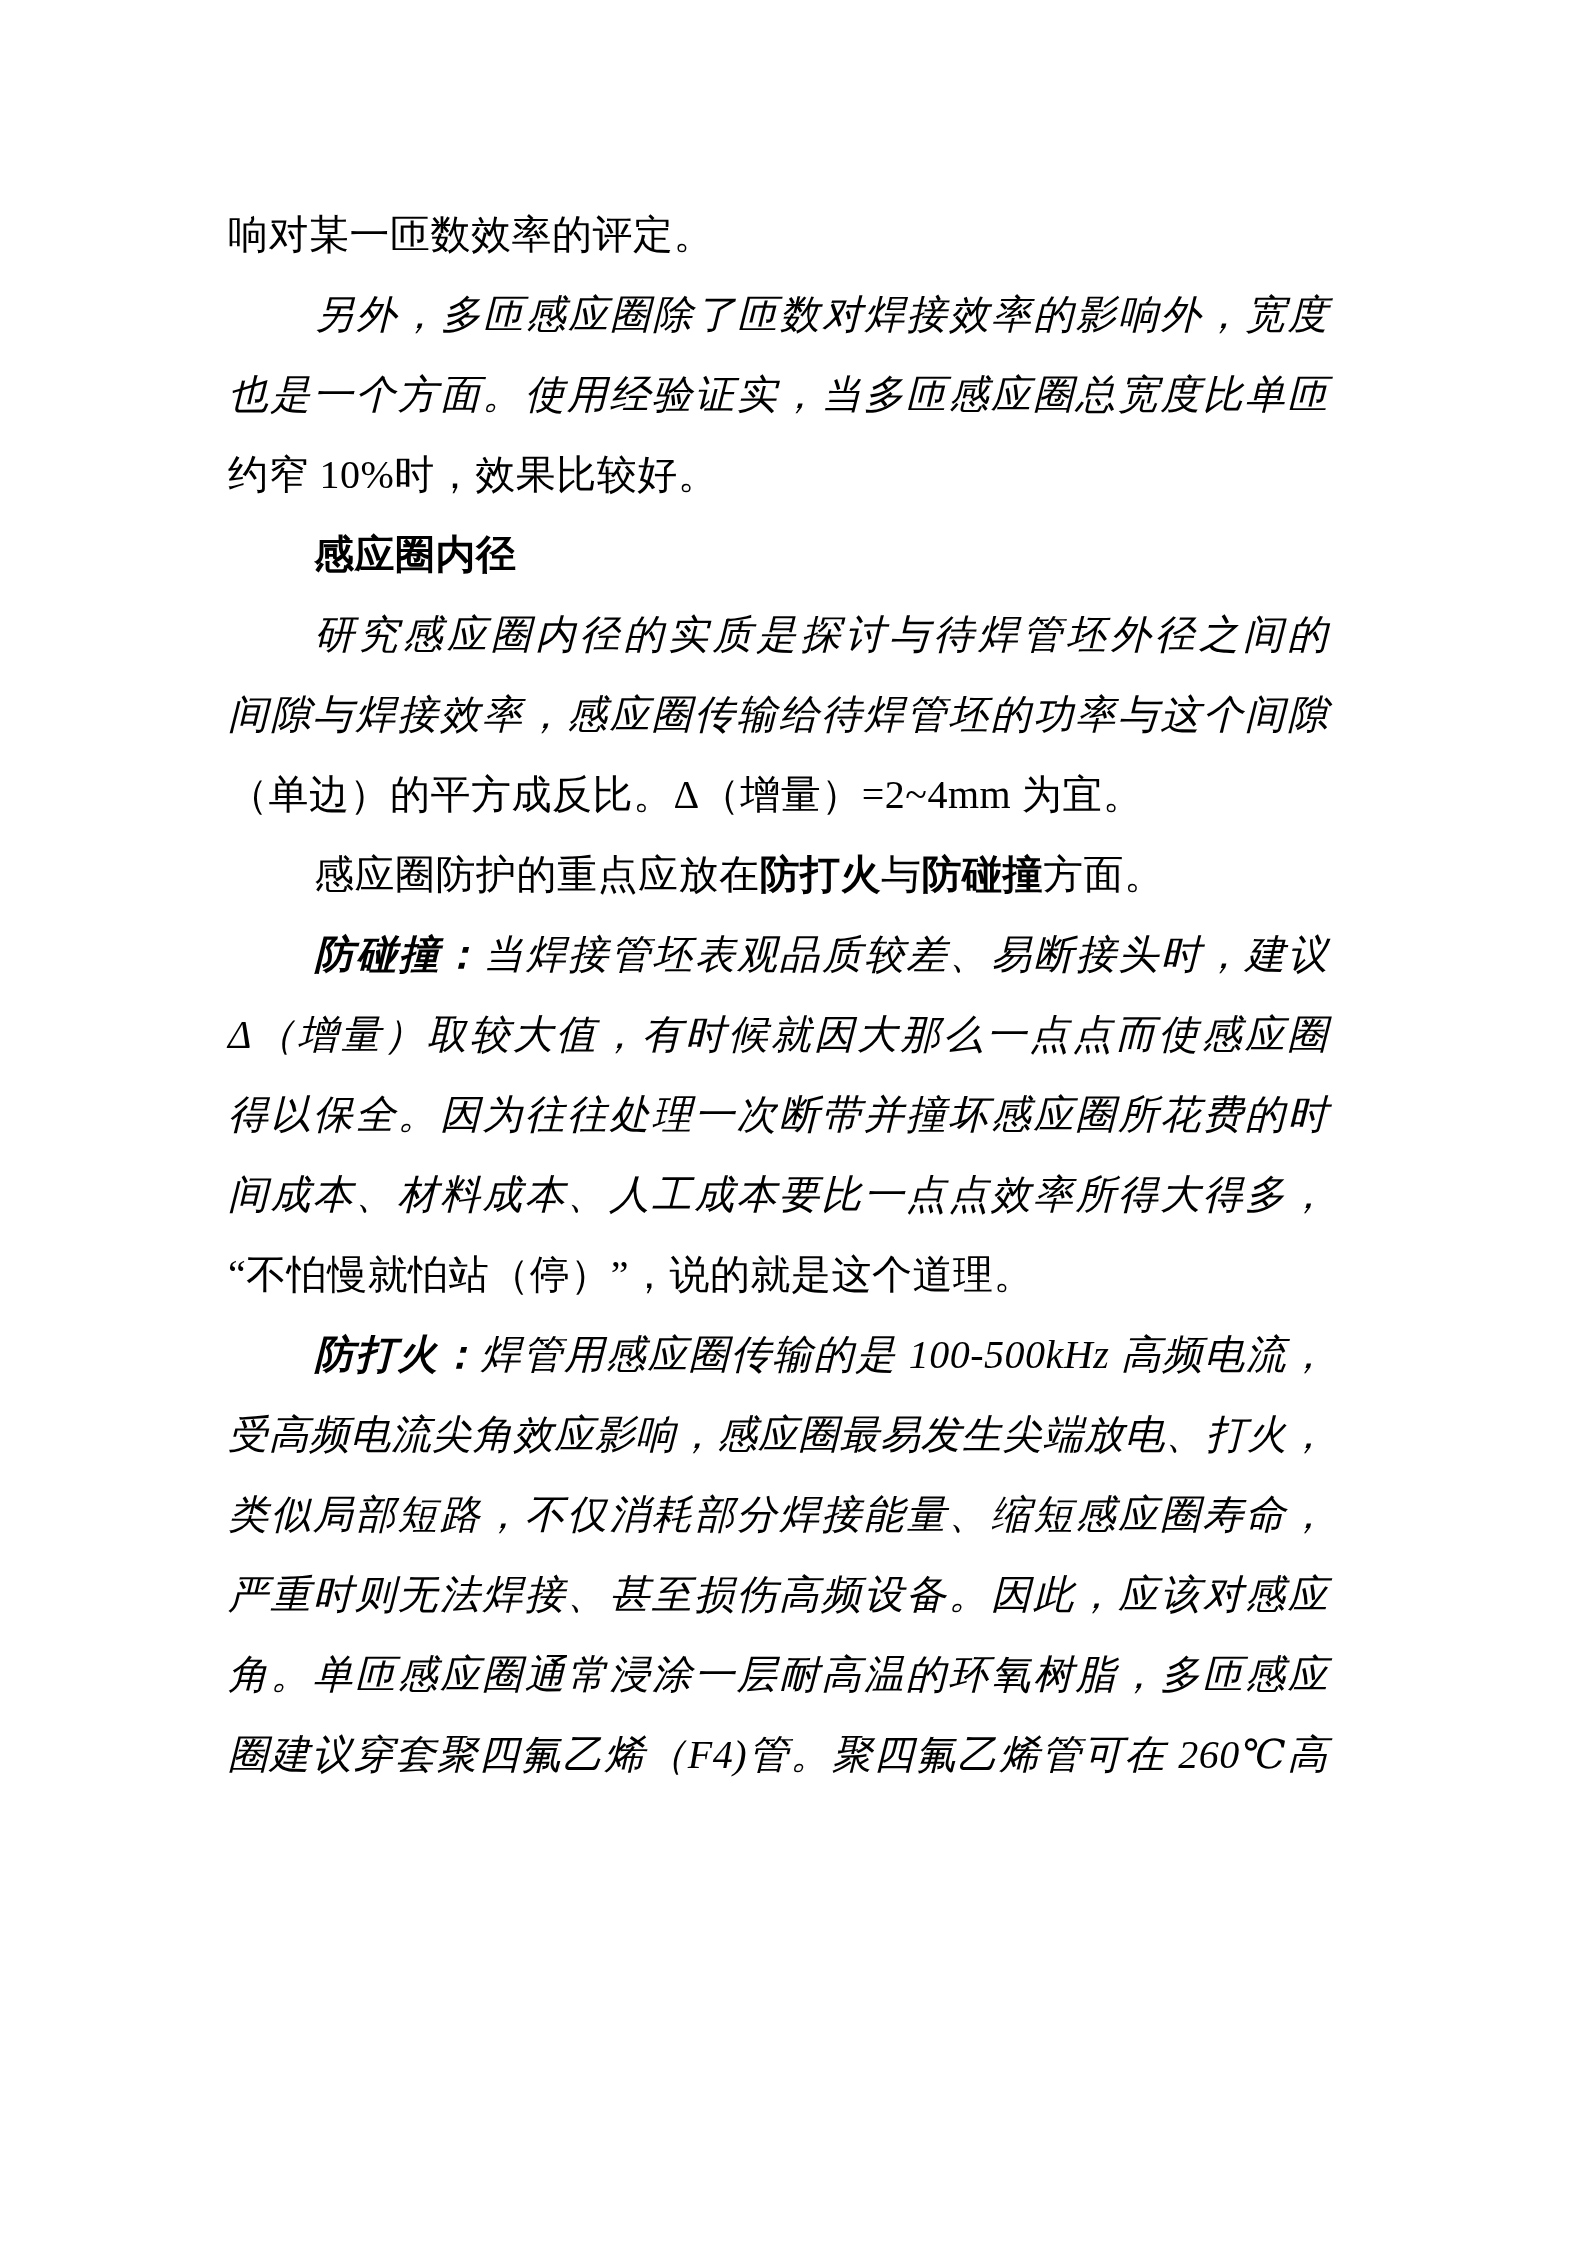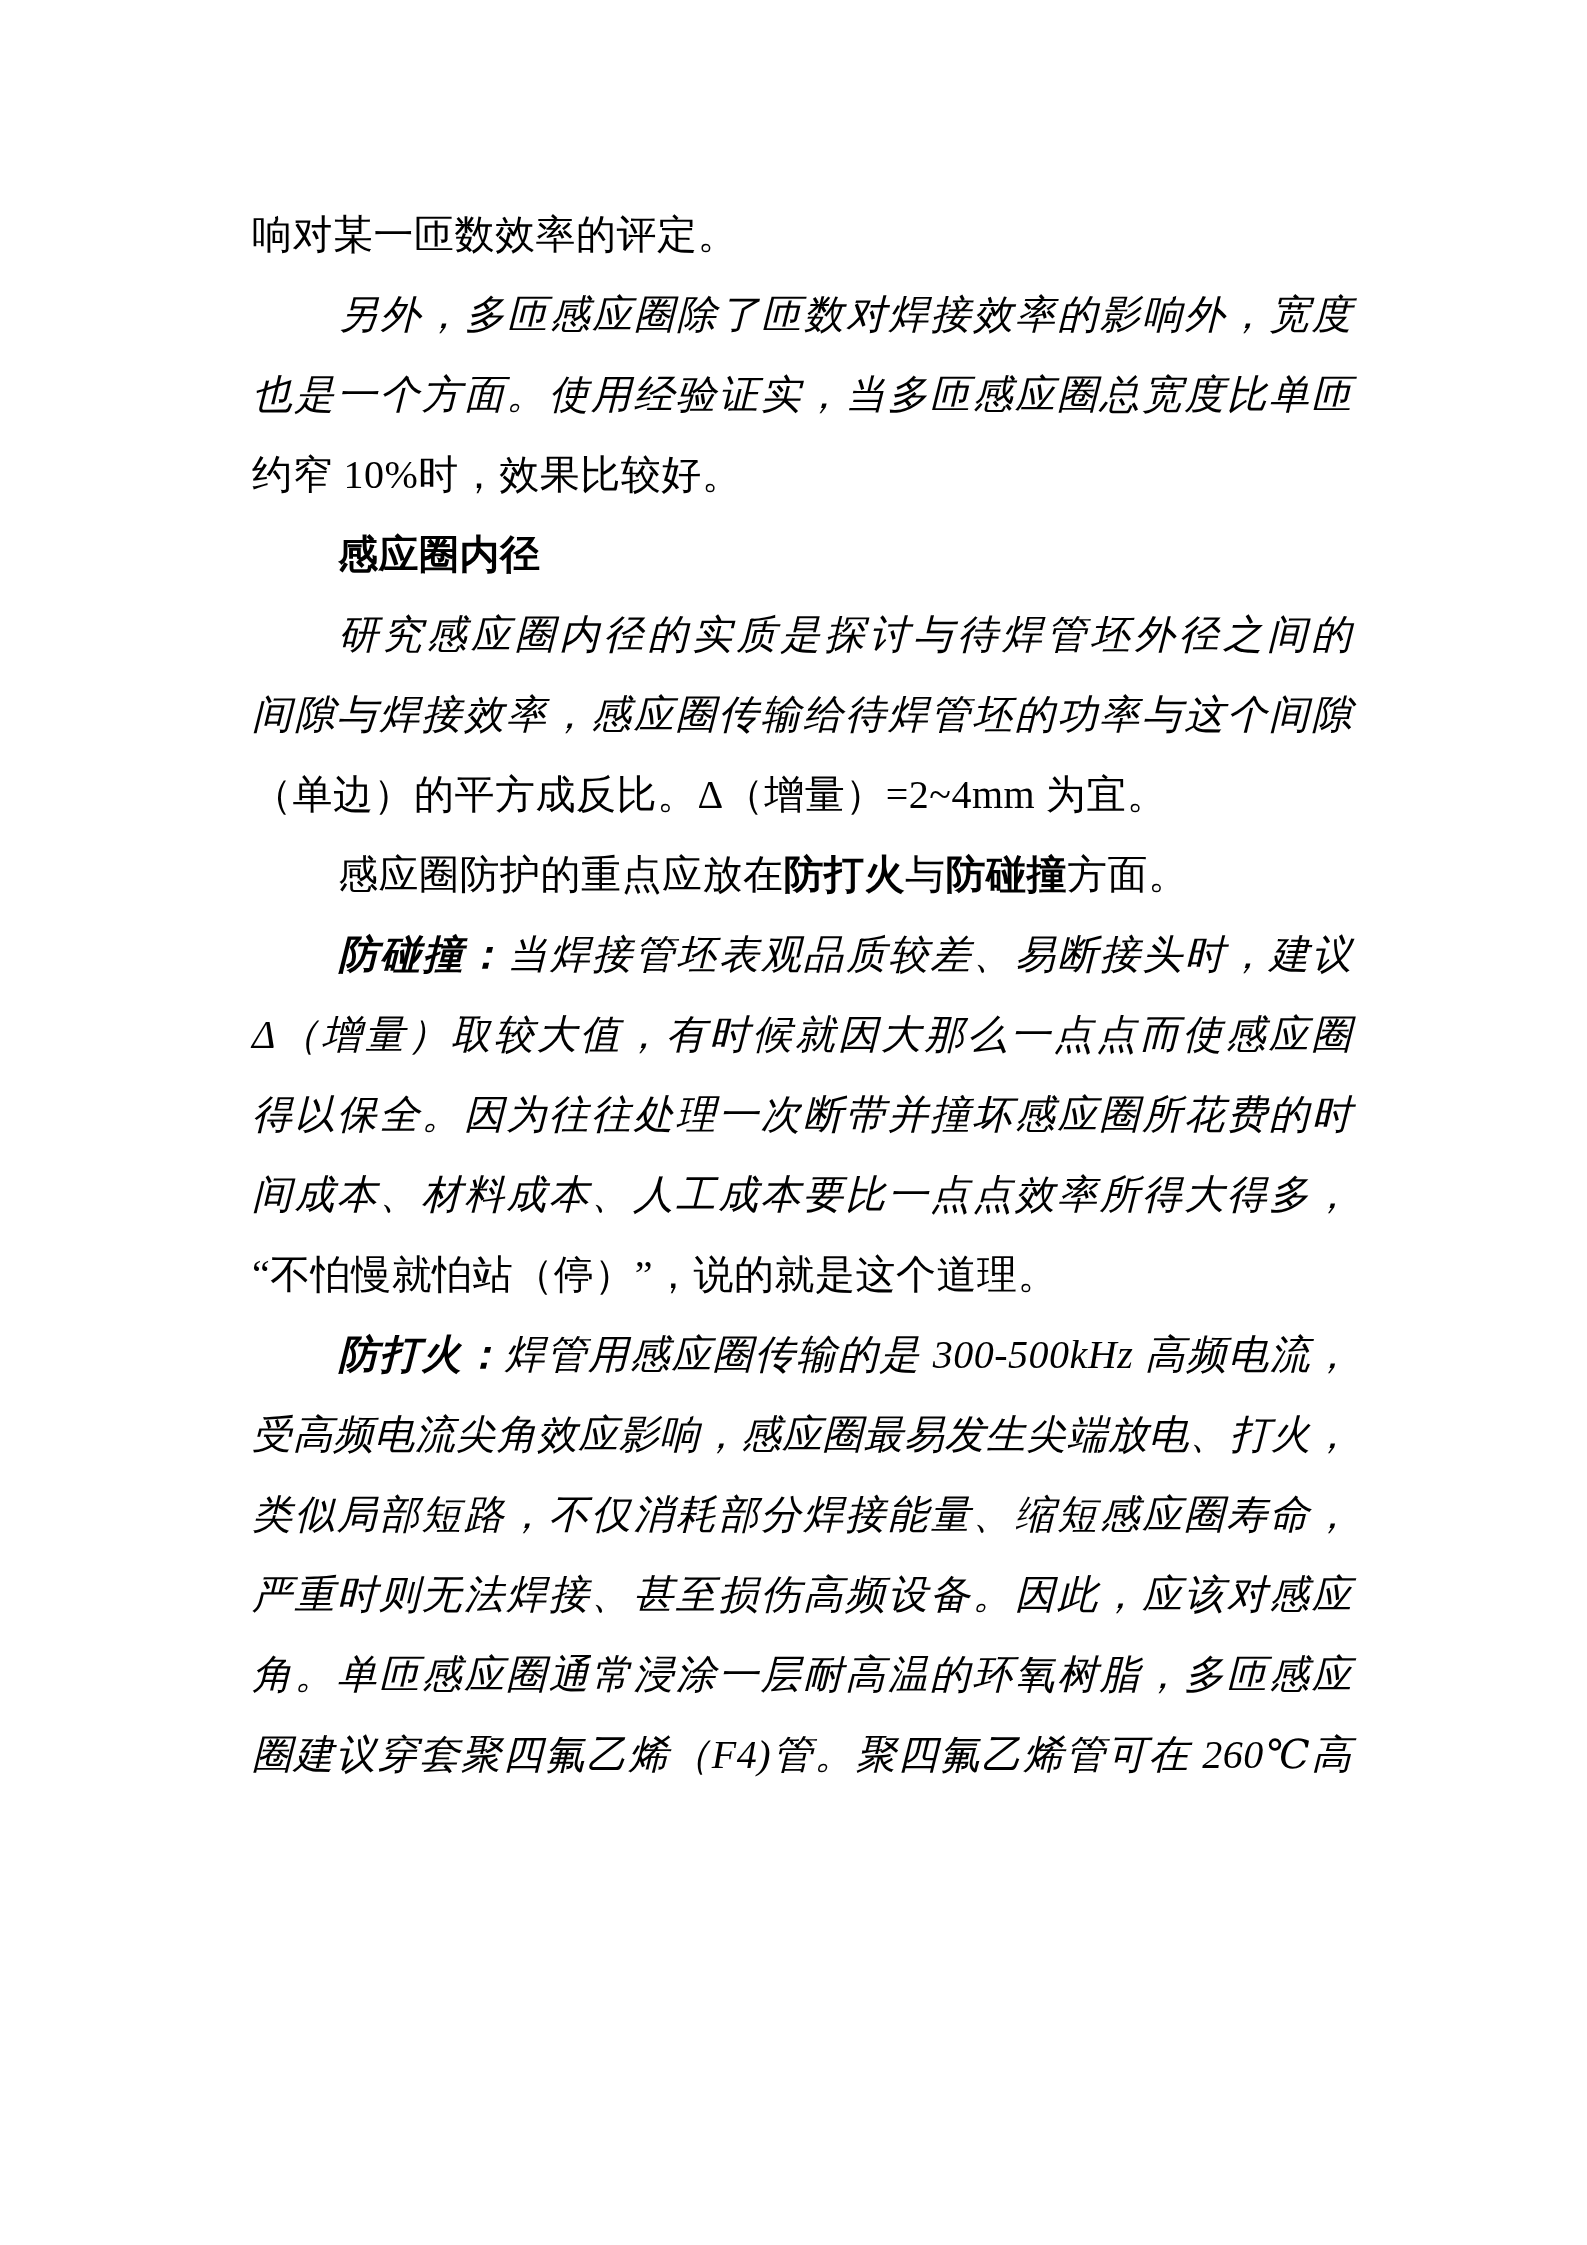--- a/index.html
+++ b/index.html
@@ -10,21 +10,21 @@
   body {
     width: 1587px;
     height: 2245px;
     position: relative;
     font-family: "Liberation Serif", "DejaVu Serif", serif;
     color: #000000;
     overflow: hidden;
   }
   .doc-body {
     position: absolute;
-    left: 252px;
+    left: 228px;
     top: 195px;
     width: 1100px;
   }
   .line {
     font-size: 40px;
     line-height: 80px;
     height: 80px;
     letter-spacing: 0.5px;
   }
   .line.justify {
@@ -55,19 +55,19 @@
     <div class="line left indent"><span class="seg-bold">感应圈内径</span></div>
     <div class="line justify indent"><span class="seg">研究感应圈内径的实质是探讨与待焊管坯外径之间的</span></div>
     <div class="line justify"><span class="seg">间隙与焊接效率，感应圈传输给待焊管坯的功率与这个间隙</span></div>
     <div class="line left"><span class="seg">（单边）的平方成反比。Δ（增量）=2~4mm 为宜。</span></div>
     <div class="line left indent"><span class="seg">感应圈防护的重点应放在</span><span class="seg-bold">防打火</span><span class="seg">与</span><span class="seg-bold">防碰撞</span><span class="seg">方面。</span></div>
     <div class="line justify indent"><span class="seg-bold">防碰撞：</span><span class="seg">当焊接管坯表观品质较差、易断接头时，建议</span></div>
     <div class="line justify"><span class="seg">Δ（增量）取较大值，有时候就因大那么一点点而使感应圈</span></div>
     <div class="line justify"><span class="seg">得以保全。因为往往处理一次断带并撞坏感应圈所花费的时</span></div>
     <div class="line justify"><span class="seg">间成本、材料成本、人工成本要比一点点效率所得大得多，</span></div>
     <div class="line left"><span class="seg">“不怕慢就怕站（停）”，说的就是这个道理。</span></div>
-    <div class="line justify indent"><span class="seg-bold">防打火：</span><span class="seg">焊管用感应圈传输的是 300-500kHz 高频电流，</span></div>
+    <div class="line justify indent"><span class="seg-bold">防打火：</span><span class="seg">焊管用感应圈传输的是 100-500kHz 高频电流，</span></div>
     <div class="line justify"><span class="seg">受高频电流尖角效应影响，感应圈最易发生尖端放电、打火，</span></div>
     <div class="line justify"><span class="seg">类似局部短路，不仅消耗部分焊接能量、缩短感应圈寿命，</span></div>
     <div class="line justify"><span class="seg">严重时则无法焊接、甚至损伤高频设备。因此，应该对感应</span></div>
     <div class="line justify"><span class="seg">角。单匝感应圈通常浸涂一层耐高温的环氧树脂，多匝感应</span></div>
     <div class="line justify"><span class="seg">圈建议穿套聚四氟乙烯（F4)管。聚四氟乙烯管可在 260℃高</span></div>
   </div>
 
 </body></html>

